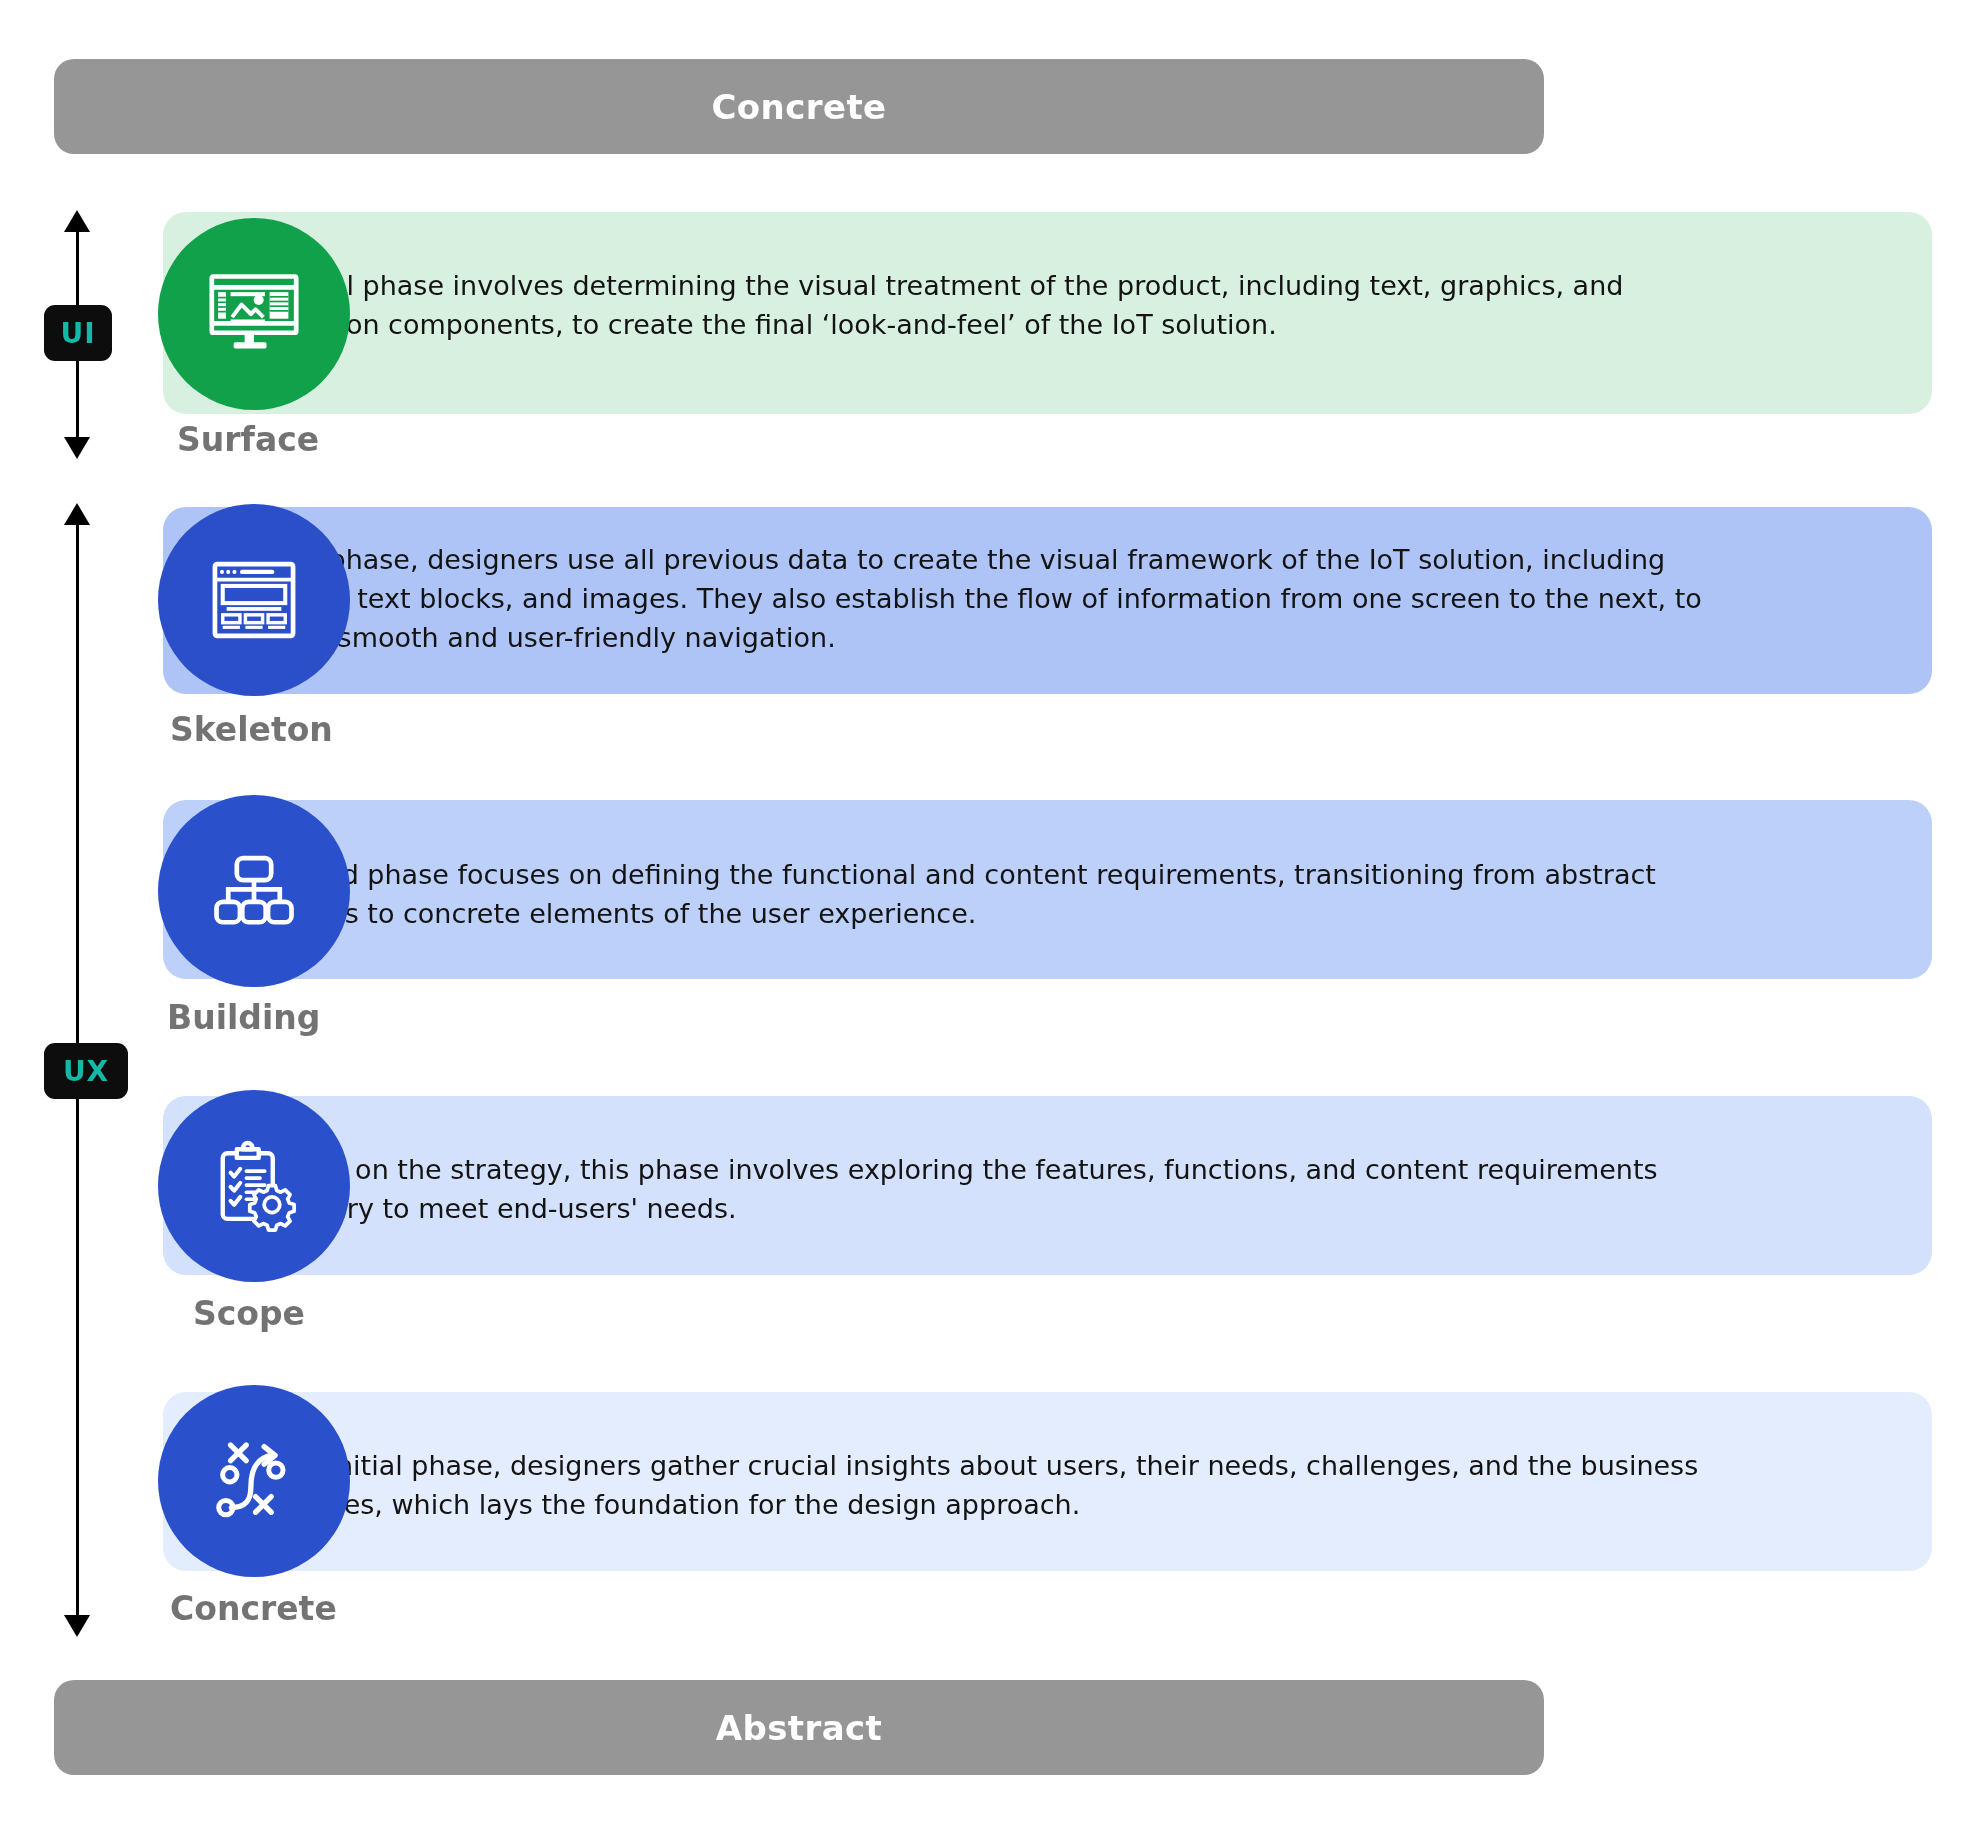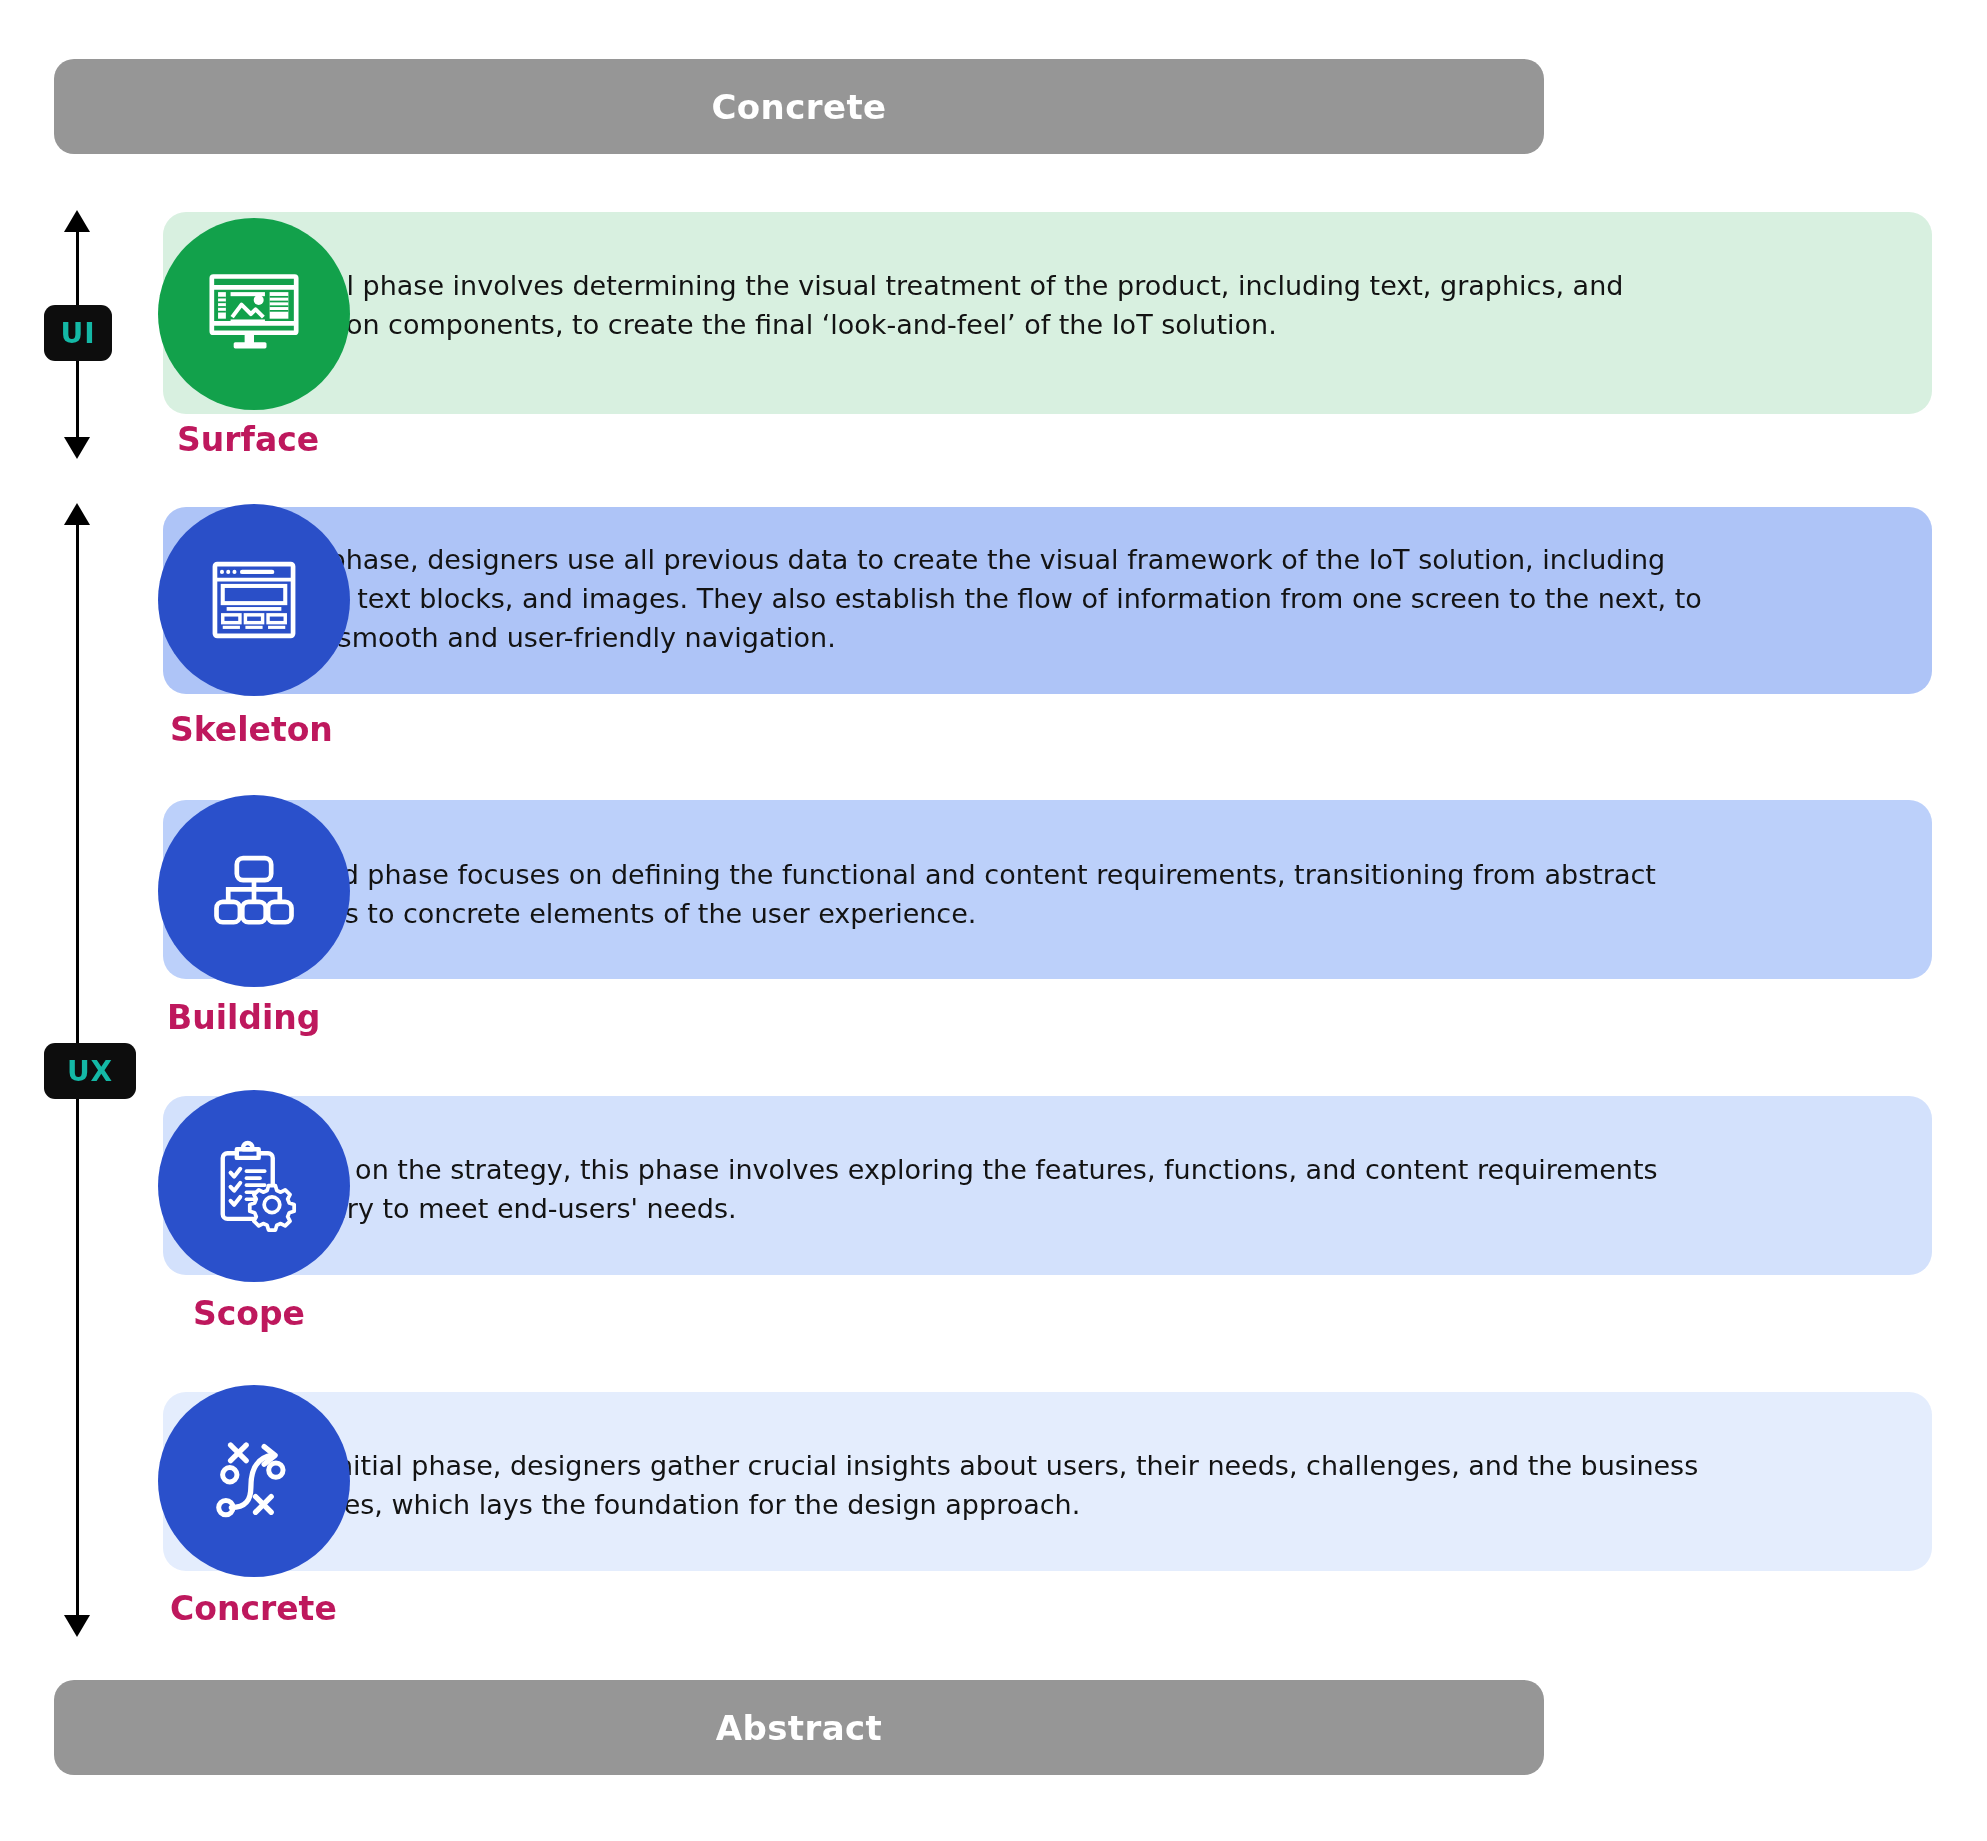--- a/index.html
+++ b/index.html
@@ -67,21 +67,21 @@
     border-radius: 11px;
     font-size: 28px;
     font-weight: bold;
     letter-spacing: 0.8px;
     display: flex;
     align-items: center;
     justify-content: center;
     font-family: "DejaVu Sans", sans-serif;
   }
   #badge-ui { left: 44px; top: 305px;  width: 68px; height: 56px; }
-  #badge-ux { left: 44px; top: 1043px; width: 92px; height: 56px; justify-content: center; }
+  #badge-ux { left: 44px; top: 1043px; width: 84px; height: 56px; justify-content: center; }
 
   
   .phase-row { position: absolute; left: 0; }
 
   .phase-bar {
     position: absolute;
     left: 163px;
     width: 1769px;
     border-radius: 23px;
   }
@@ -99,21 +99,21 @@
     left: 158px;
     width: 192px;
     height: 192px;
     border-radius: 50%;
     display: flex;
     align-items: center;
     justify-content: center;
   }
   .phase-label {
     position: absolute;
-    color: #be185d;
+    color: #737373;
     font-size: 33px;
     font-weight: bold;
     font-family: "DejaVu Sans", sans-serif;
     white-space: nowrap;
   }
   .phase-icon { width: 100px; height: 100px; display: block; }
 </style>
 </head>
 <body>
 

